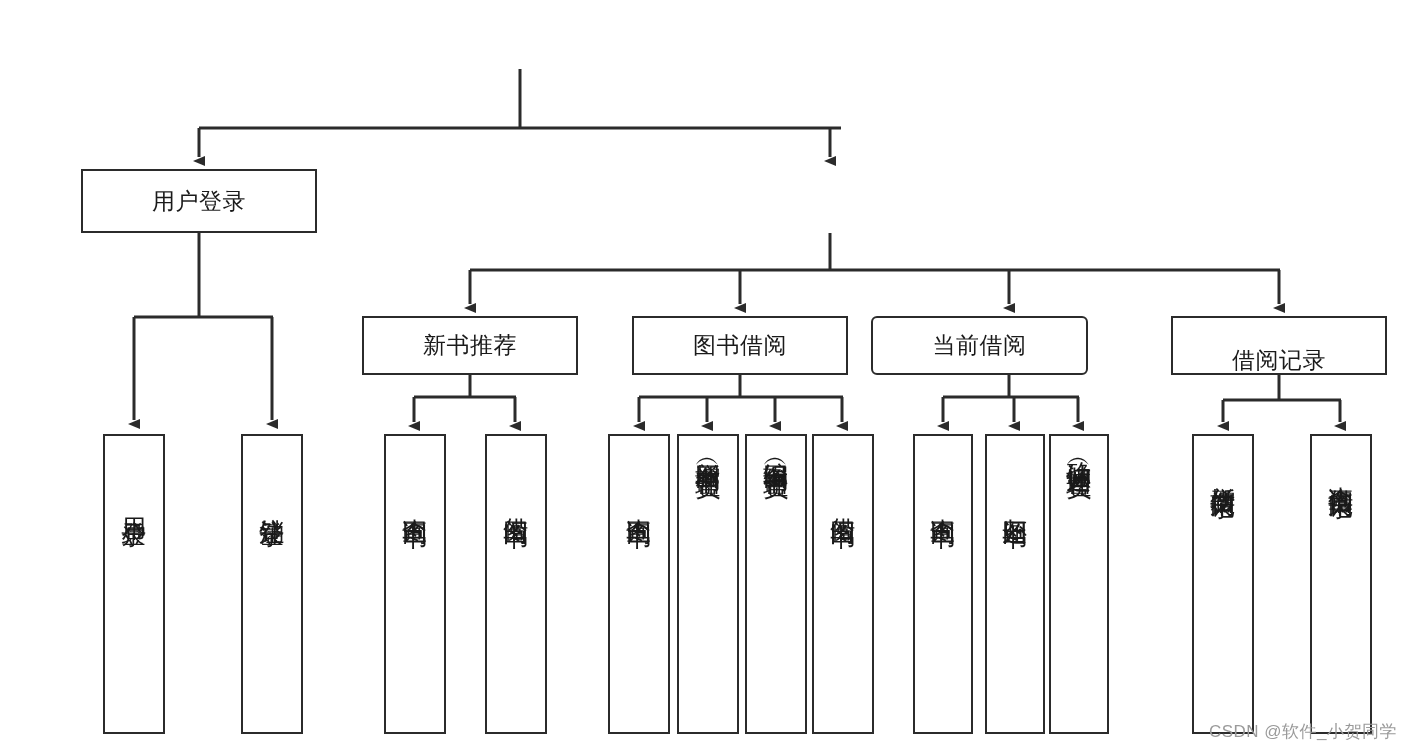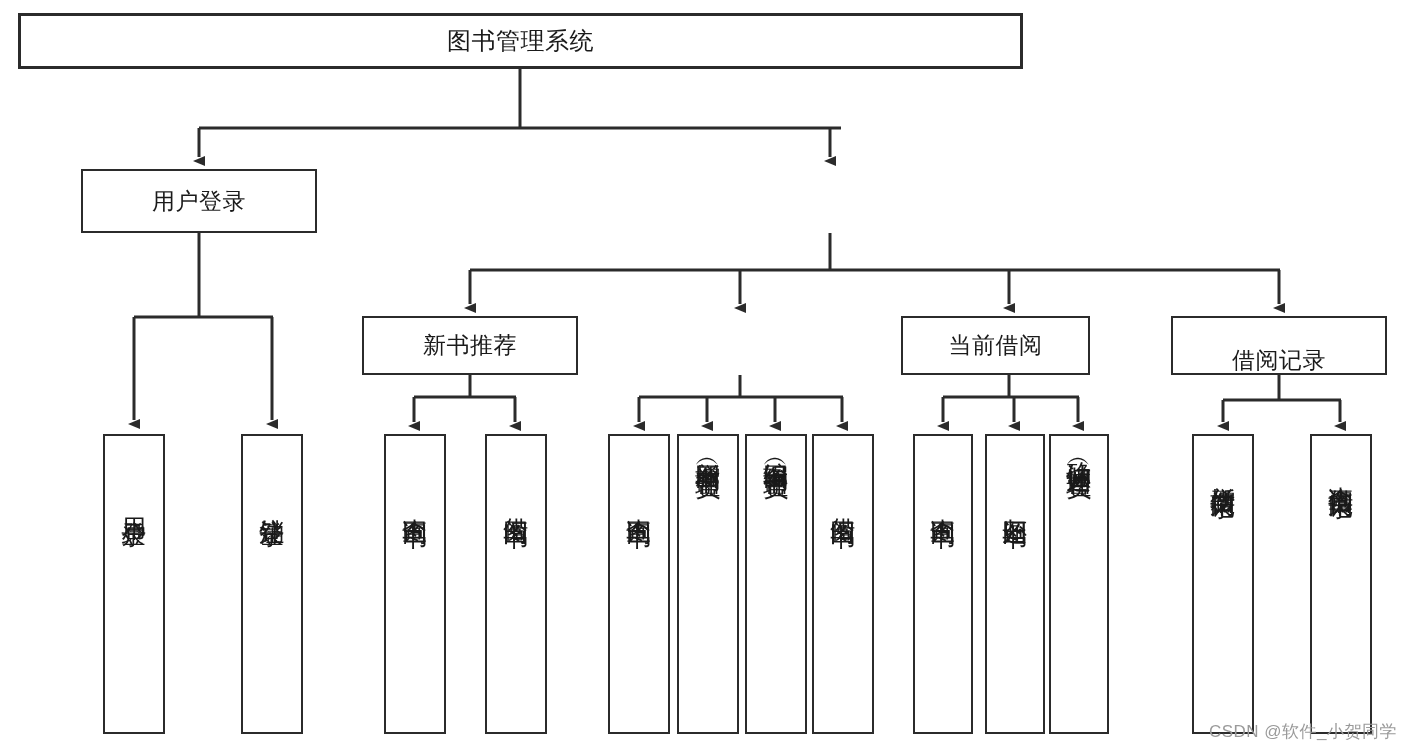--- a/index.html
+++ b/index.html
@@ -128,35 +128,35 @@
       <path d="M1078,397 L1078,422" marker-end="url(#arrow)"></path>
     </g>
     <g stroke="#2b2b2b" stroke-width="3" fill="none">
       <path d="M1279,375 L1279,400"></path>
       <path d="M1223,400 L1341,400"></path>
       <path d="M1223,400 L1223,422" marker-end="url(#arrow)"></path>
       <path d="M1340,400 L1340,422" marker-end="url(#arrow)"></path>
     </g>
   </svg>
 
-  <div class="node root horizontal" style="left:18px; top:13px; width:1005px; height:56px;">
-    <span class="node-label">图书管理系统</span>
-  </div>
 
   <div class="node horizontal" style="left:81px; top:169px; width:236px; height:64px;">
     <span class="node-label">用户登录</span>
   </div>
 
 
   <div class="node horizontal" style="left:362px; top:316px; width:216px; height:59px;">
     <span class="node-label">新书推荐</span>
   </div>
 
-
-  <div class="node horizontal" style="left:901px; top:316px; width:189px; height:59px;">
+  <div class="node horizontal" style="left:632px; top:316px; width:216px; height:59px;">
+    <span class="node-label">图书借阅</span>
+  </div>
+
+  <div class="node horizontal" style="left:871px; top:316px; width:217px; height:59px;border-radius:6px;">
     <span class="node-label">当前借阅</span>
   </div>
 
   <div class="node horizontal" style="left:1171px; top:316px; width:216px; height:59px;align-items:flex-end;">
     <span class="node-label">借阅记录</span>
   </div>
 
   <div class="node vertical" style="left:103px; top:434px; width:62px; height:300px; padding-top:62px;">
     <span class="node-label">用户登录</span>
   </div>

